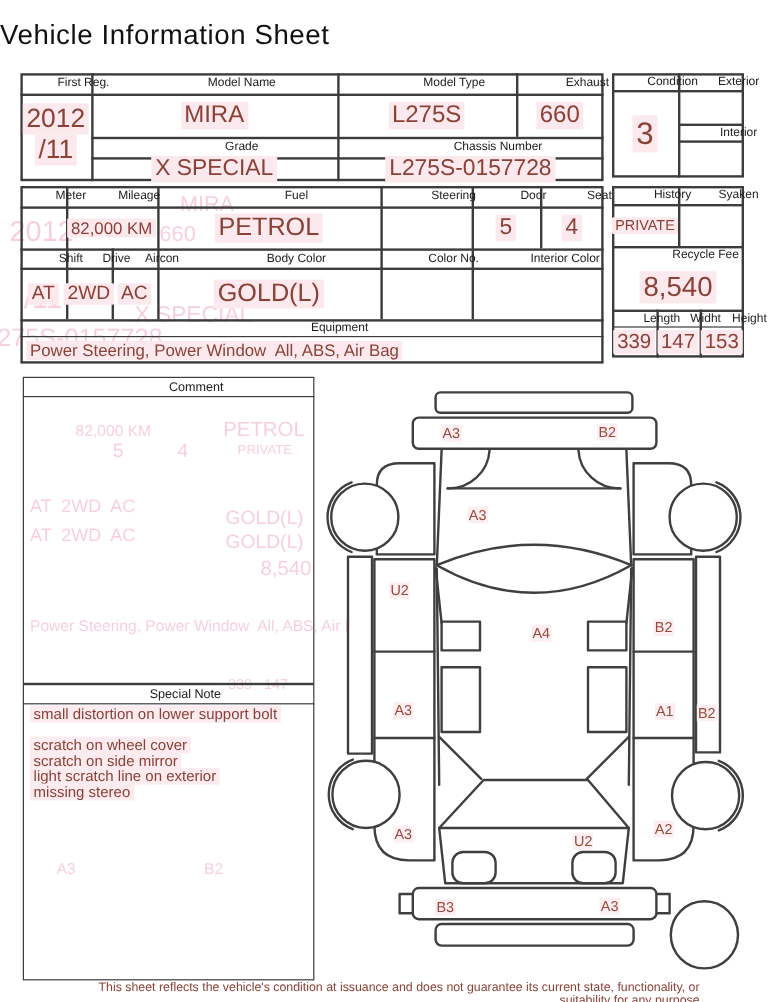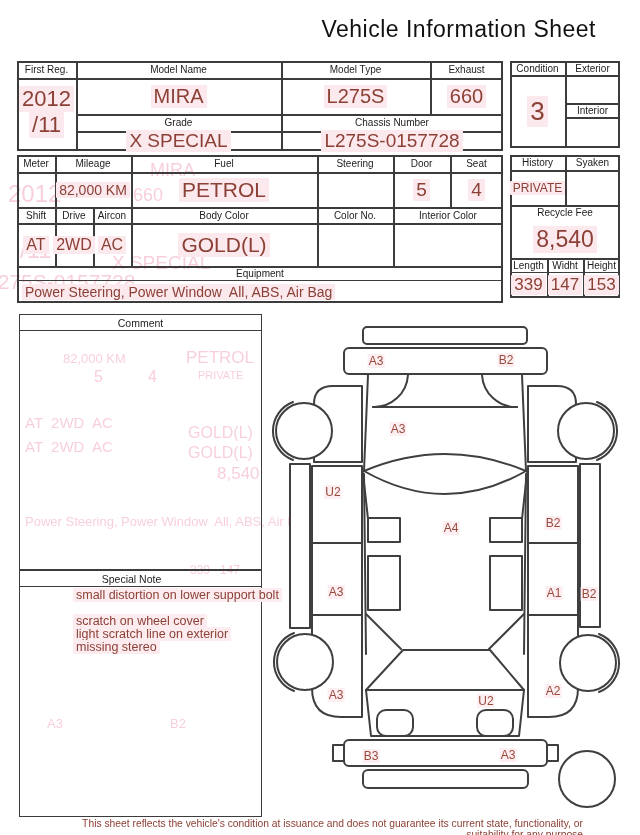--- a/index.html
+++ b/index.html
@@ -1,26 +1,26 @@
 <!DOCTYPE html>
 <html><head>
 <meta charset="utf-8">
 <style>
   html,body{margin:0;padding:0;}
   body{width:640px;height:835px;position:relative;background:#ffffff;
        font-family:"Liberation Sans", sans-serif;overflow:hidden;}
-  .abs{position:absolute;margin-left:48px;}
+  .abs{position:absolute;}
   .bx{position:absolute;border:2px solid #3c3c3c;box-sizing:border-box;background:transparent;}
   .bx1{position:absolute;border:1.5px solid #3c3c3c;box-sizing:border-box;}
   .ln{position:absolute;background:#3c3c3c;}
   .cell{position:absolute;display:flex;align-items:center;justify-content:center;text-align:center;}
-  .hdr{color:#1c1c1c;font-size:10px;}
+  .hdr{color:#1c1c1c;font-size:10px;padding-left:23px;}
   .val{color:#8c4136;}
   .hl{background:#fce9ee;padding:0 3px;border-radius:1px;white-space:pre;}
-  .title{position:absolute;left:0;top:16px;width:596px;text-align:right;
+  .title{position:absolute;left:0;top:16px;width:596px;text-align:left;
          font-size:23px;color:#111;letter-spacing:.5px;}
   .eq-text{justify-content:flex-start;font-size:14px;white-space:pre;}
   .ghost{position:absolute;color:#f2a9bf;opacity:.55;white-space:pre;z-index:0;}
   .dlabel{position:absolute;transform:translate(-50%,-50%);font-size:12px;color:#9a4a3b;
           background:#fdeef2;padding:0 1px;z-index:3;}
   .note-line{display:block;line-height:13px;font-size:12.5px;color:#8c4136;min-height:13px;}
   .note-line .hl{background:#fcebef;}
   .footer{position:absolute;left:0;top:818px;width:535px;text-align:right;
           font-size:10.3px;color:#8c4136;z-index:2;margin-left:48px;}
   svg.car{position:absolute;left:0;top:0;z-index:1;}
@@ -189,20 +189,21 @@
 <div class="cell hdr z2" style="left:19px;top:316px;width:243px;height:13px;font-size:10.5px;">Comment</div>
 <div class="ln z2" style="left:19px;top:330px;width:243px;height:1px;"></div>
 
 <div class="bx1 z2" style="left:19px;top:570px;width:243px;height:247px;"></div>
 <div class="cell hdr z2" style="left:19px;top:572px;width:225px;height:13px;font-size:10.5px;">Special Note</div>
 <div class="ln z2" style="left:19px;top:586px;width:243px;height:1px;"></div>
 <div id="note-lines" class="abs z2" style="left:25px;top:589px;width:233px;">
     <div class="note-line"><span class="hl">small distortion on lower support bolt</span></div>
     <div class="note-line"></div>
     <div class="note-line"><span class="hl">scratch on wheel cover</span></div>
+    <div class="note-line"><span class="hl">scratch on side mirror</span></div>
     <div class="note-line"><span class="hl">light scratch line on exterior</span></div>
     <div class="note-line"><span class="hl">missing stereo</span></div>
   </div>
 
 <svg class="car" width="640" height="835" viewBox="0 0 640 835">
   <g stroke="#3f3f3f" stroke-width="2" fill="none" stroke-linejoin="round" stroke-linecap="round">
 
     <path d="M362,386 L333,386 Q314,386 314,404 L314,462 L362,462 Z" fill="#fff"></path>
     <rect x="290" y="464" width="20" height="164" fill="#fff"></rect>
     <path d="M362,466 L312,466 L312,688 Q312,717 341,717 L362,717 Z" fill="#fff"></path>

